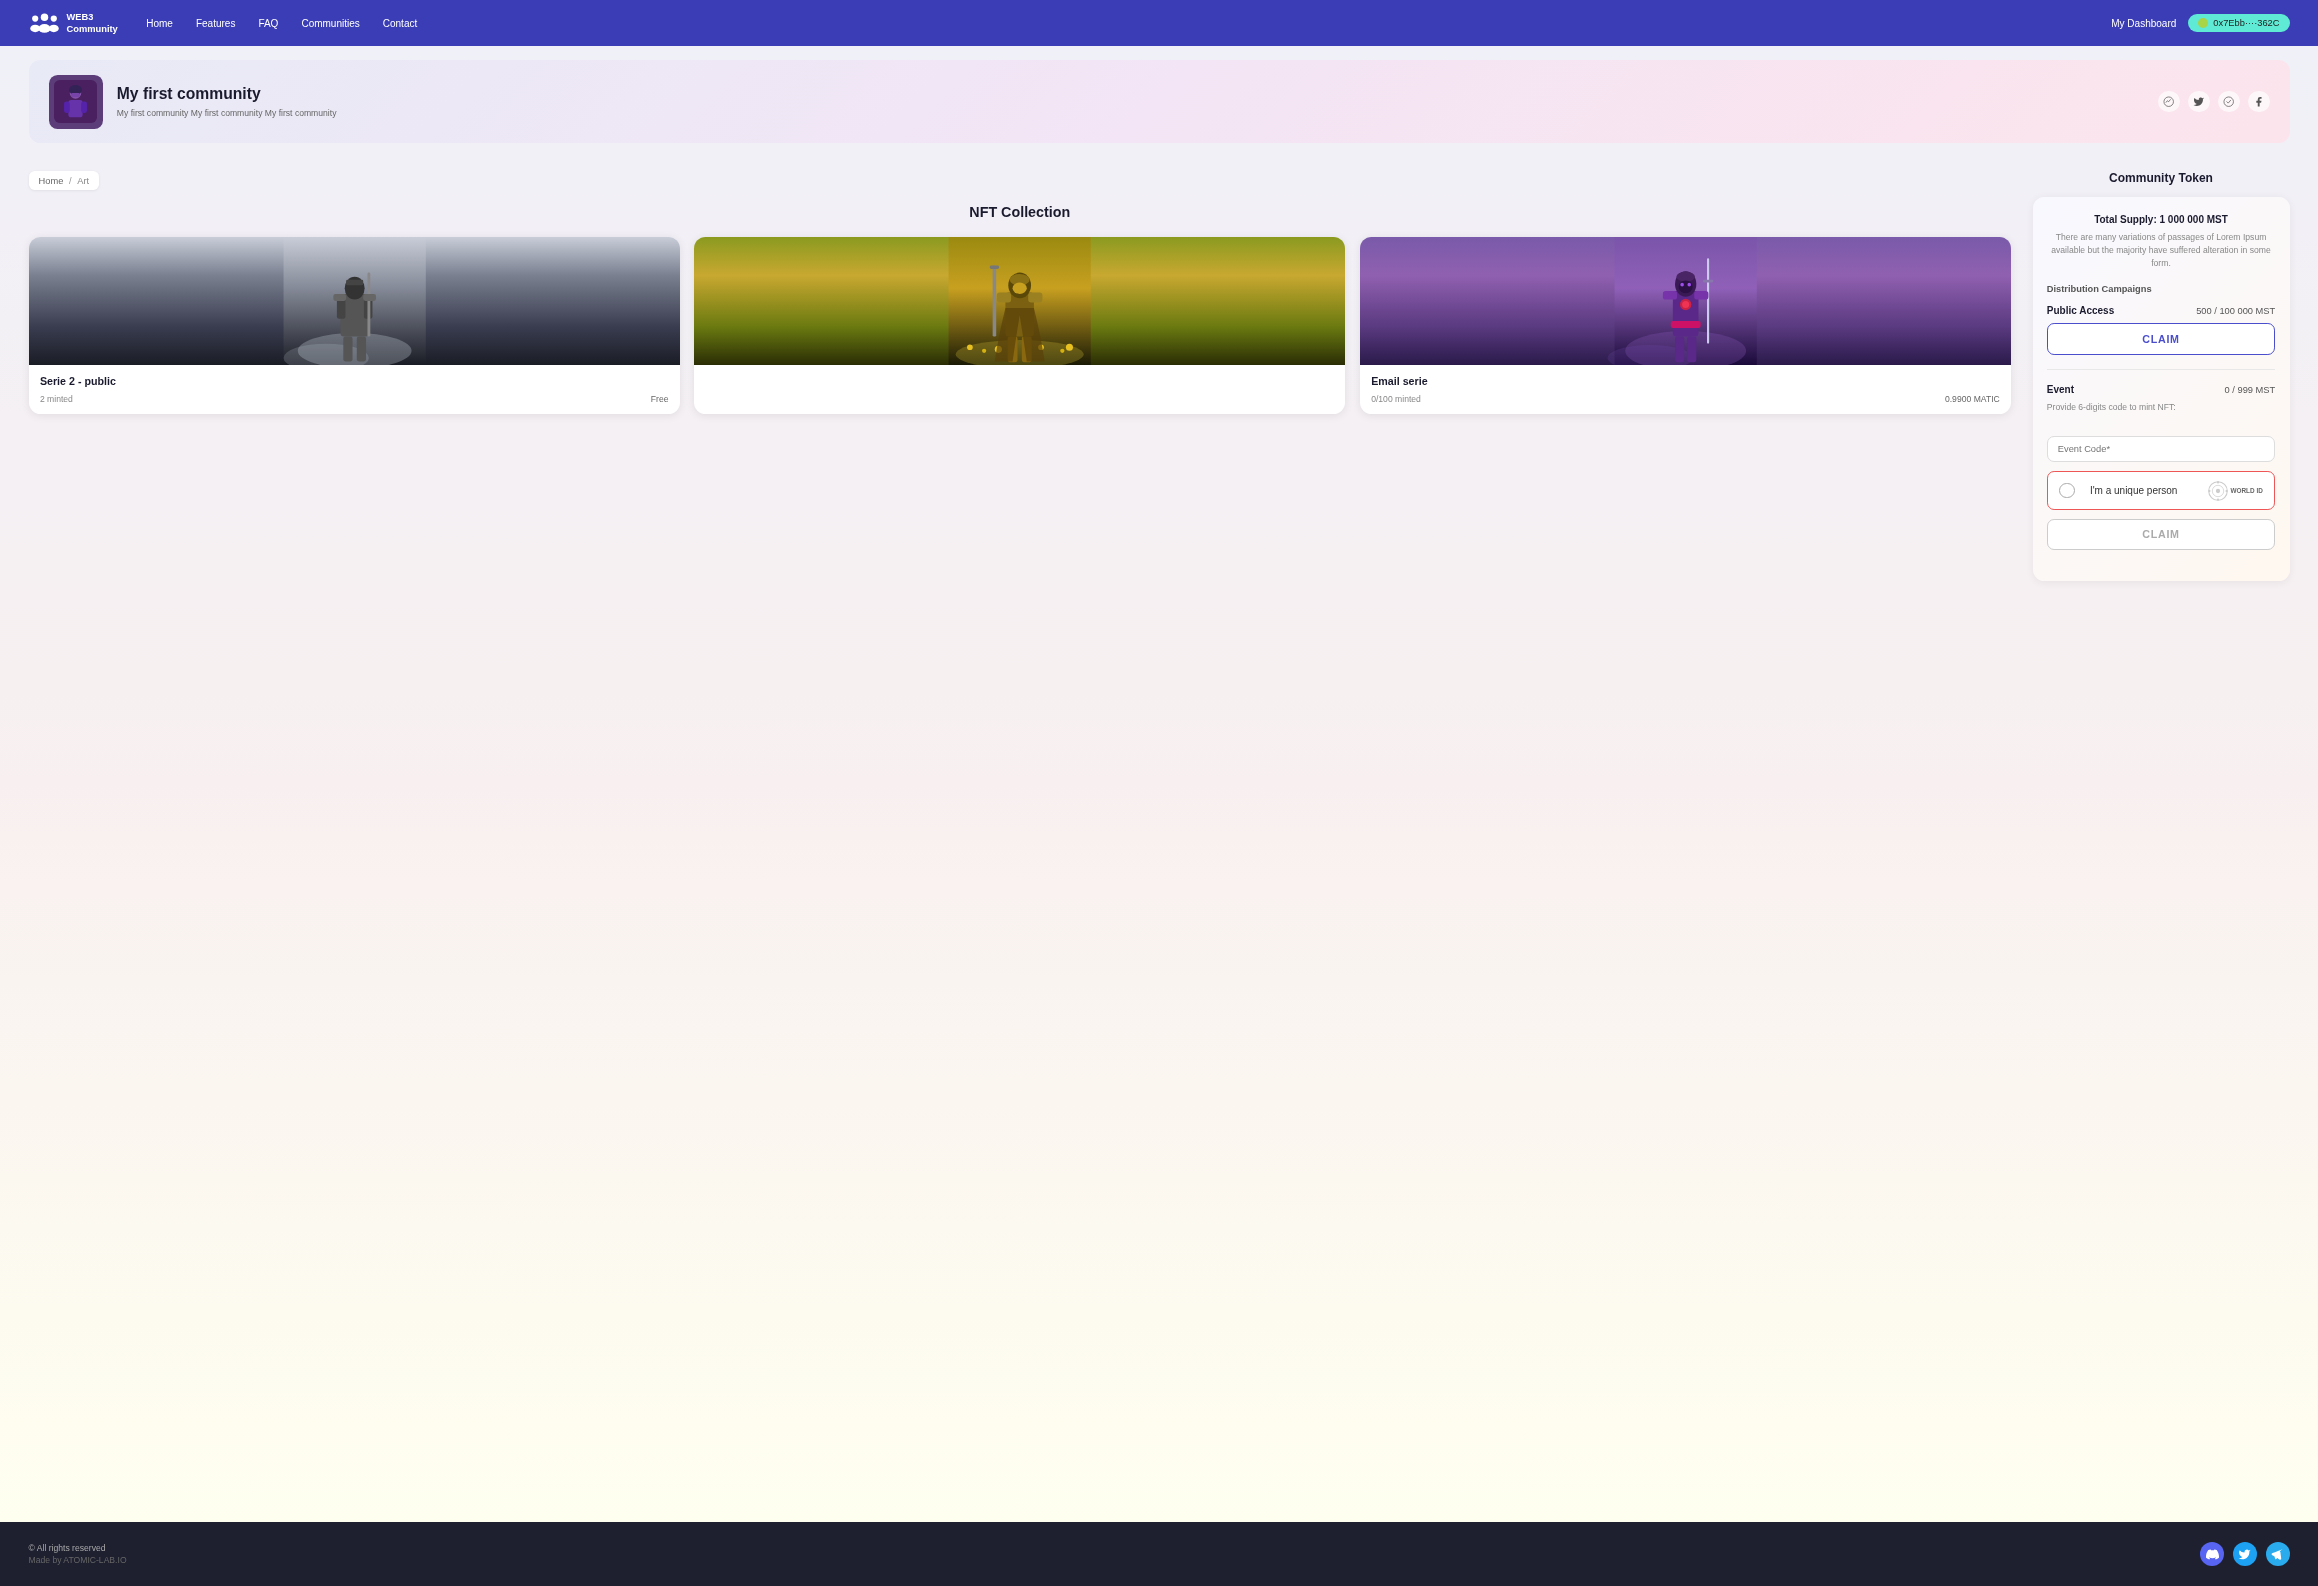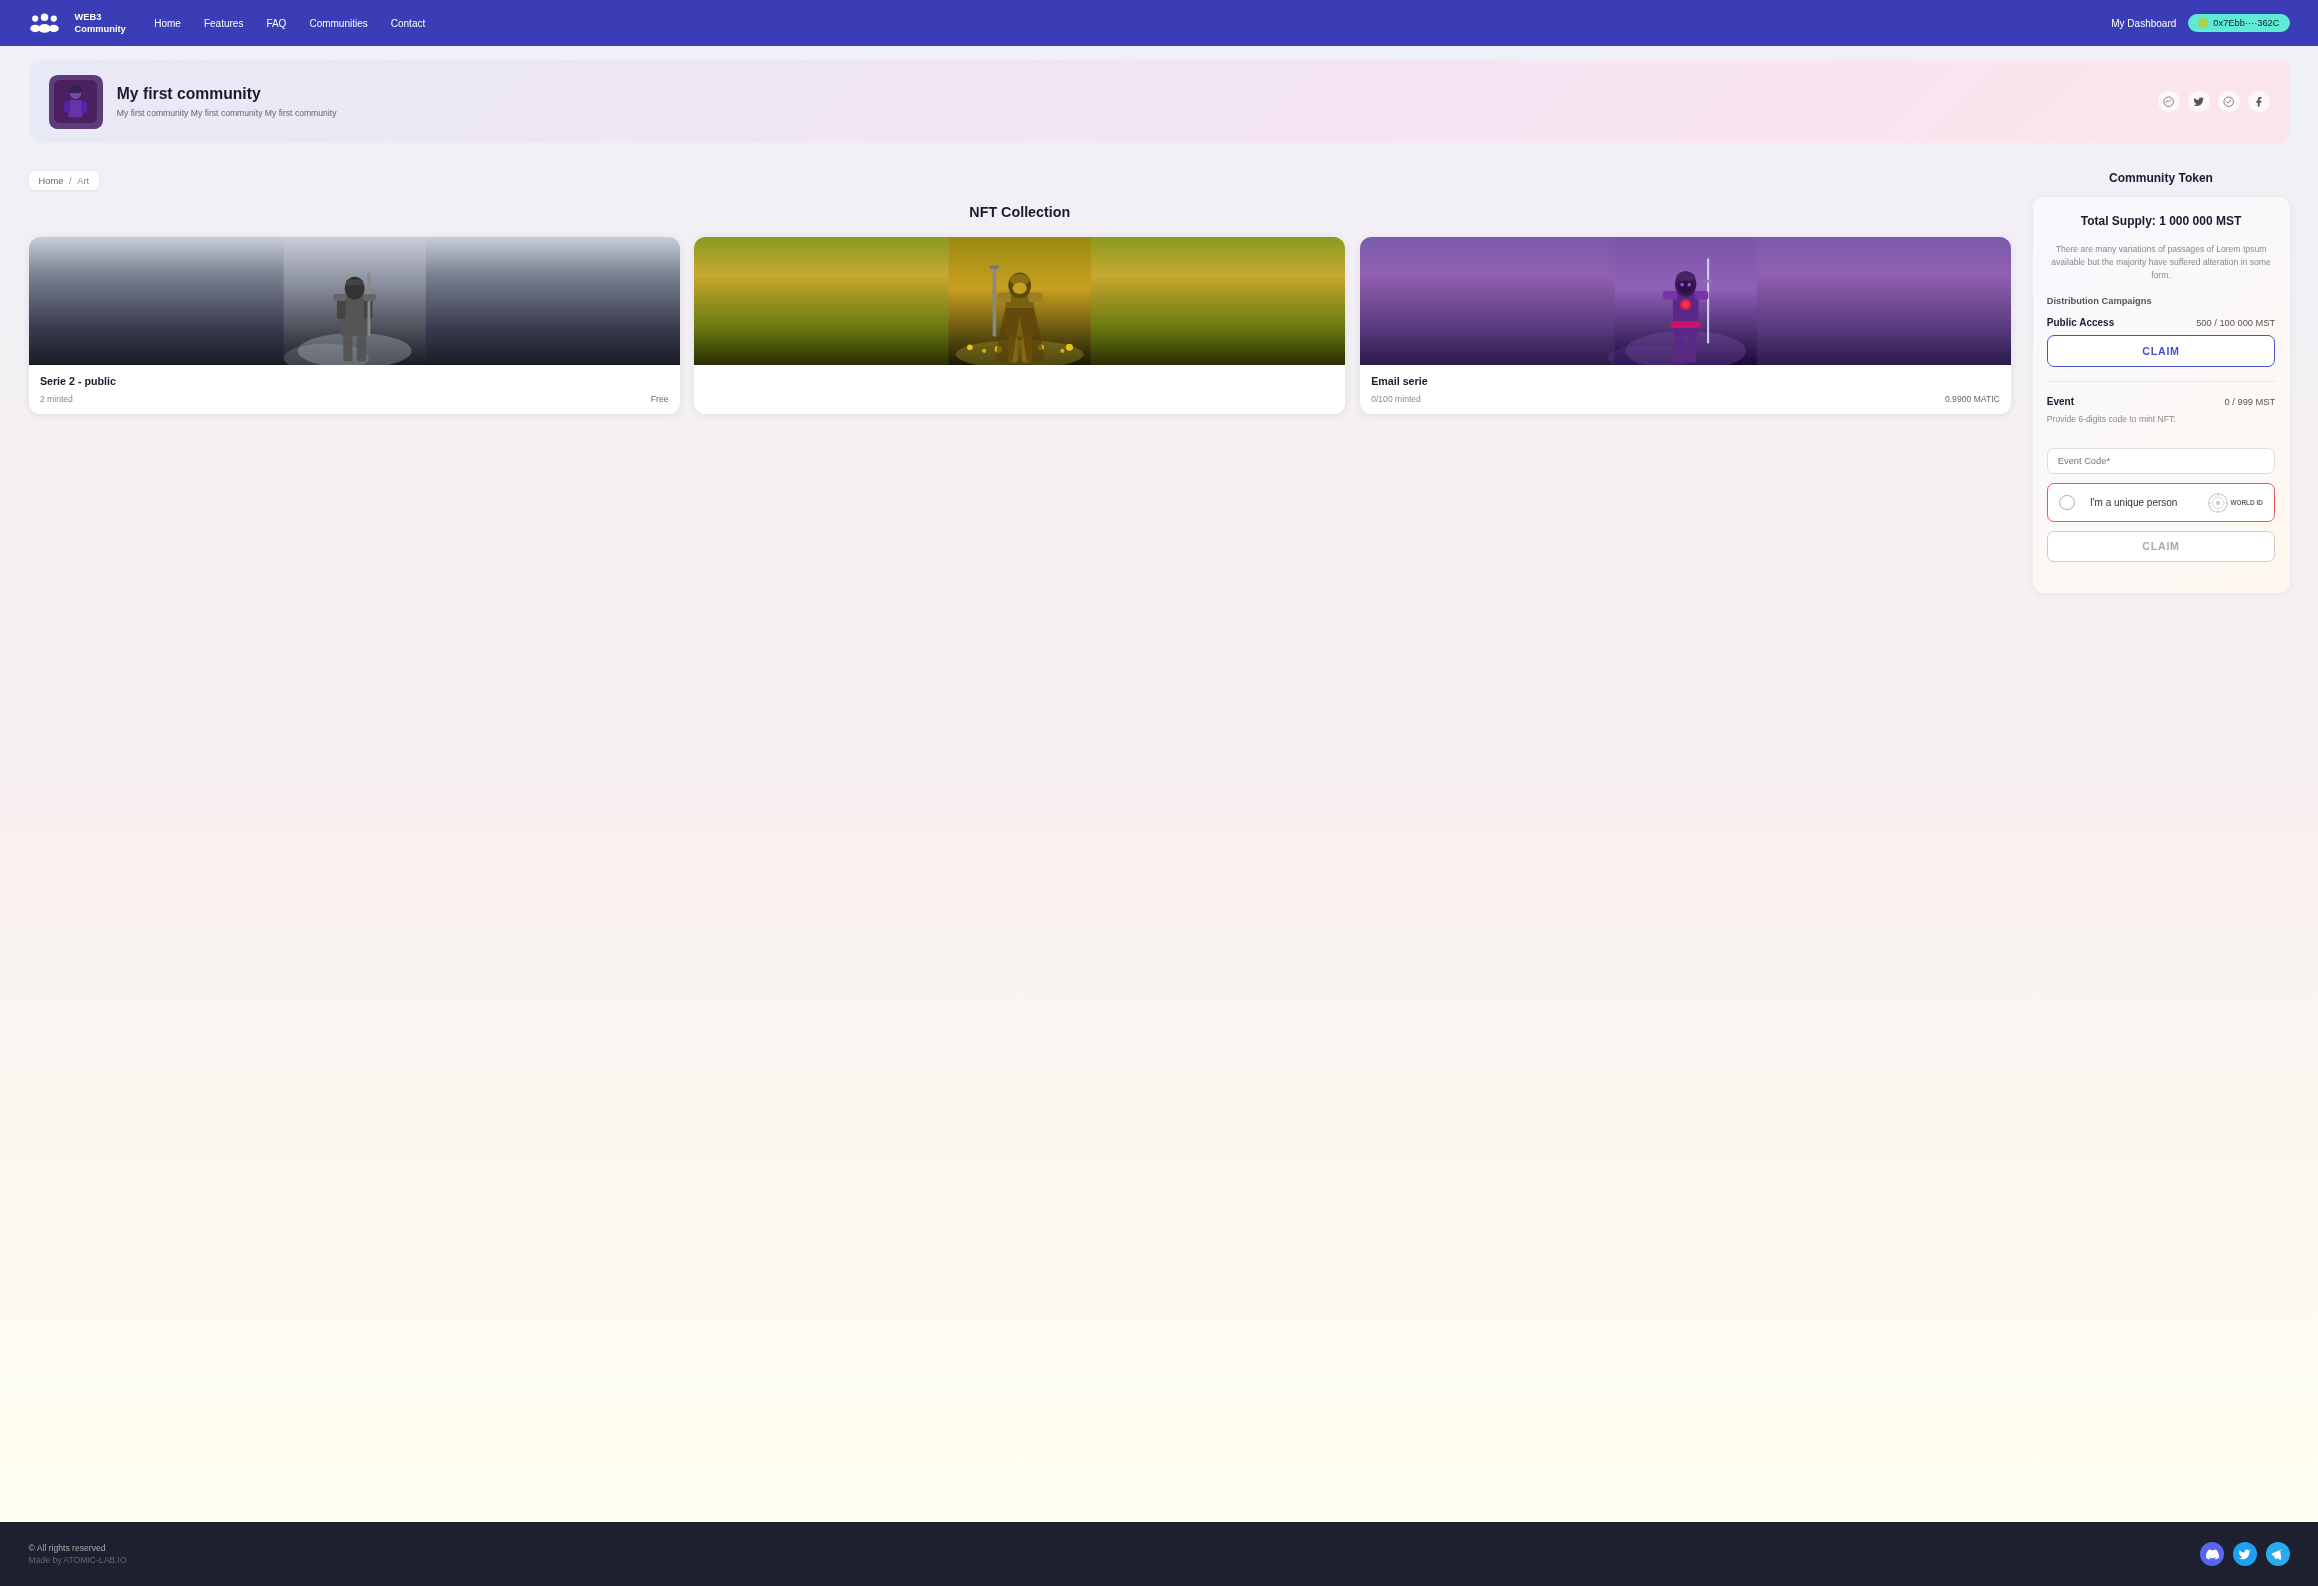--- a/index.html
+++ b/index.html
@@ -121,21 +121,21 @@
     .right-section { width: 257px; flex-shrink: 0; }
     .community-token-title { font-size: 12px; font-weight: 700; color: #1a1a2e; text-align: center; margin-bottom: 11.4px; }
 
     .token-card {
       background: linear-gradient(135deg, #f8f8ff 0%, #fff8f0 100%);
       border-radius: 11.4px;
       padding: 17px 14.3px;
       box-shadow: 0 1.4px 8.6px rgba(0,0,0,0.06);
     }
 
-    .total-supply { text-align: center; font-size: 12px; color: #555; margin-bottom: 15px; }
+    .total-supply { text-align: center; font-size: 10px; color: #555; margin-bottom: 6px; }
     .total-supply span { font-weight: 700; color: #1a1a2e; }
     .token-desc { text-align: center; font-size: 8.6px; color: #888; line-height: 1.5; margin-bottom: 14.3px; }
 
     .distribution-title { font-size: 9.3px; font-weight: 600; color: #555; margin-bottom: 11.4px; }
 
     .campaign-block { margin-bottom: 14.3px; }
     .campaign-header { display: flex; justify-content: space-between; align-items: center; margin-bottom: 7.1px; }
     .campaign-name { font-size: 10px; font-weight: 600; color: #1a1a2e; }
     .campaign-amount { font-size: 9.3px; color: #555; font-weight: 500; }
 
@@ -239,21 +239,21 @@
   <div class="nav-logo">
     <svg class="nav-logo-icon" viewBox="0 0 50 36" fill="none" xmlns="http://www.w3.org/2000/svg">
 
       <circle cx="10" cy="10" r="5" fill="white"></circle>
       <circle cx="25" cy="8" r="6" fill="white"></circle>
       <circle cx="40" cy="10" r="5" fill="white"></circle>
       <ellipse cx="10" cy="26" rx="8" ry="6" fill="white"></ellipse>
       <ellipse cx="25" cy="26" rx="10" ry="7" fill="white"></ellipse>
       <ellipse cx="40" cy="26" rx="8" ry="6" fill="white"></ellipse>
     </svg>
-    <span style="font-size:9.3px;line-height:1.3;margin-left:8px;">WEB3<br>Community</span>
+    <span style="font-size:9.3px;line-height:1.3;">WEB3<br>Community</span>
   </div>
   <div class="nav-links">
     <a class="nav-link">Home</a>
     <a class="nav-link">Features</a>
     <a class="nav-link">FAQ</a>
     <a class="nav-link">Communities</a>
     <a class="nav-link">Contact</a>
   </div>
   <div class="nav-right">
     <a class="nav-dashboard">My Dashboard</a>

